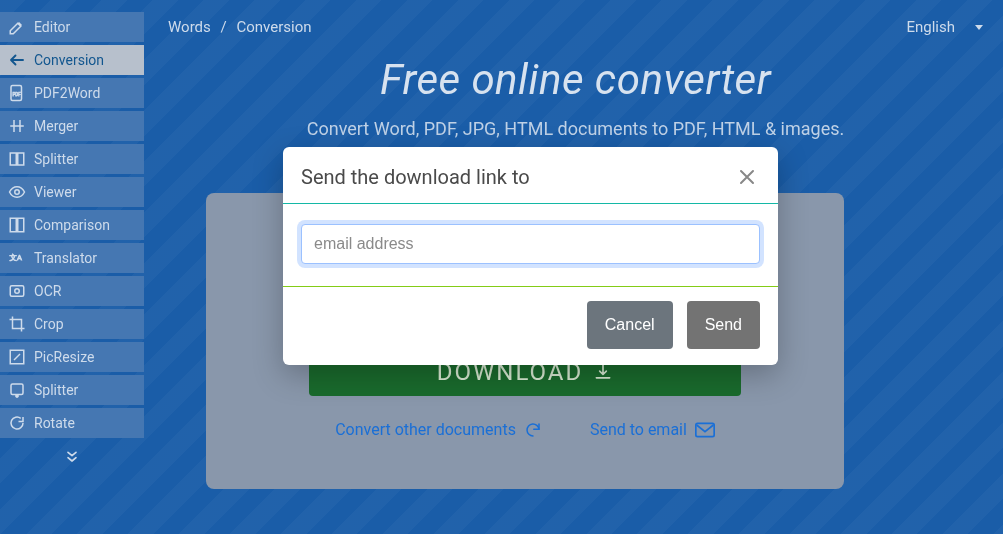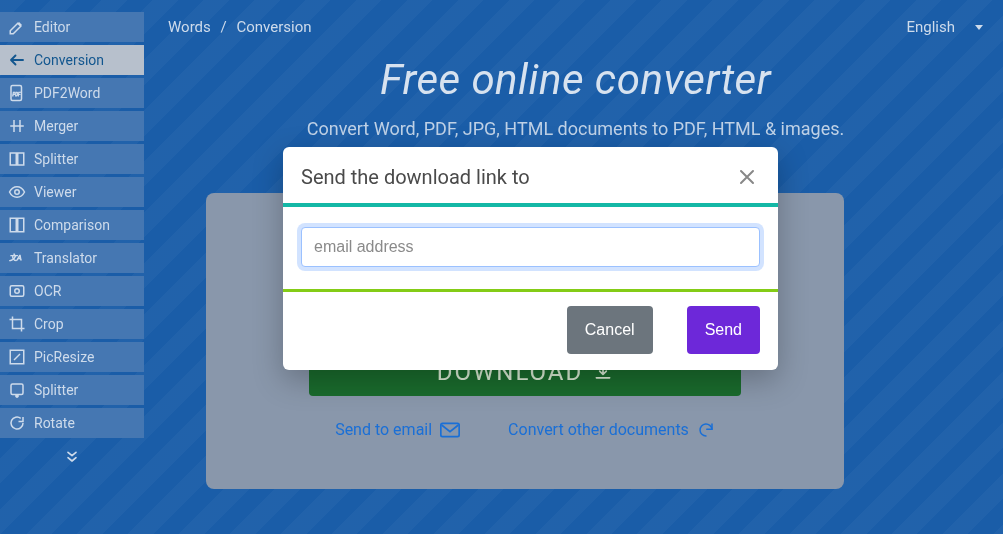--- a/index.html
+++ b/index.html
@@ -20,21 +20,21 @@
     padding-top: 12px;
   }
   .sidebar-item {
     display: flex; align-items: center; gap: 8px;
     height: 30px; padding: 0 10px 0 8px;
     background: #4577b2; color: #cedbeb;
     cursor: pointer; font-size: 14px;
     border-radius: 0;
   }
   .sidebar-item.active { background: #b7c0cc; color: #12568f; }
-  .sidebar-item .icon { width: 18px; height: 18px; display:flex; align-items:center; justify-content:center; fill: currentColor; stroke: currentColor; font-style: italic; }
+  .sidebar-item .icon { width: 18px; height: 18px; display:flex; align-items:center; justify-content:center; fill: currentColor; stroke: currentColor; }
   .sidebar-expand {
     display:flex; justify-content:center; align-items:center;
     height: 32px; color: #cedbeb; font-size: 16px; cursor:pointer;
   }
 
   
   .topbar {
     position: absolute; left: 168px; top: 18px; right: 20px;
     display:flex; justify-content: space-between; align-items:center;
     color: #cedbeb; font-size: 15px;
@@ -71,39 +71,39 @@
   
   .modal-backdrop { position:absolute; inset:0; }
   .modal {
     position:absolute; left: 283px; top: 147px; width: 495px;
     background:#fff; border-radius:6px;
     box-shadow: 0 10px 30px rgba(0,0,0,.25);
     display:flex; flex-direction:column;
   }
   .modal-header {
     display:flex; justify-content:space-between; align-items:center;
-    padding: 18px 22px 14px 18px; border-bottom:4px solid #14b8a6;
+    padding: 18px 22px 14px 18px; border-bottom:1px solid #14b8a6;
   }
   .modal-title { font-size: 20px; color:#4a4a4a; }
   .modal-close { cursor:pointer; color:#888; }
   .modal-close svg { stroke:#888; }
-  .modal-body { padding: 20px 18px 22px 18px; border-bottom:3px solid #84cc16;}
+  .modal-body { padding: 20px 18px 22px 18px; border-bottom:1px solid #84cc16;}
   .email-input {
     width:100%; height:40px; padding:0 12px; font-size:16px;
     border:1px solid #9bc1ff; border-radius:4px; outline:none;
     box-shadow: 0 0 0 4px rgba(77,144,254,0.25);
     color:#333;
   }
   .email-input::placeholder { color:#8a8a8a; }
   .modal-footer {
     display:flex; justify-content:flex-end; gap:14px; padding: 14px 18px 16px;
   }
   .btn { border:none; border-radius:4px; font-size:16px; padding:8px 18px; height:48px; cursor:pointer; }
   .btn-cancel { background:#6c757d; color:#fff; }
-  .btn-send { background:#6d28d9; color:#fff;margin-left:20px; }
+  .btn-send { background:#737373; color:#fff; }
 
   
   svg { display:block; }
 </style>
 </head>
 <body>
 
 <div class="bg-stripes"></div>
 
 <div class="sidebar" id="sidebar">
@@ -249,34 +249,34 @@
   <div class="download-btn">
     <span>DOWNLOAD</span>
     <span>
       <svg width="20" height="20" viewBox="0 0 24 24">
           <path d="M12 3v12m0 0l-4-4m4 4l4-4M4 19h16" stroke="#d9ead3" stroke-width="2" fill="none" stroke-linecap="round" stroke-linejoin="round"></path>
         </svg>
     </span>
   </div>
   <div class="links-row">
     <div class="link-btn">
+      <span>Convert other documents</span>
+      <span>
+        <svg width="18" height="18" viewBox="0 0 24 24">
+            <path d="M20 11A8 8 0 1 0 12 20" stroke-width="2" stroke-linecap="round"></path>
+            <path d="M20 4v7h-7" stroke-width="2" stroke-linecap="round" stroke-linejoin="round"></path>
+          </svg>
+      </span>
+    </div>
+    <div class="link-btn">
       <span>Send to email</span>
       <span>
         <svg width="20" height="16" viewBox="0 0 24 18">
             <rect x="1" y="1" width="22" height="16" rx="2" stroke-width="2"></rect>
             <path d="M2 3l10 8 10-8" stroke-width="2"></path>
-          </svg>
-      </span>
-    </div>
-    <div class="link-btn">
-      <span>Convert other documents</span>
-      <span>
-        <svg width="18" height="18" viewBox="0 0 24 24">
-            <path d="M20 11A8 8 0 1 0 12 20" stroke-width="2" stroke-linecap="round"></path>
-            <path d="M20 4v7h-7" stroke-width="2" stroke-linecap="round" stroke-linejoin="round"></path>
           </svg>
       </span>
     </div>
   </div>
 </div>
 
 <div class="modal-backdrop"></div>
 <div class="modal">
   <div class="modal-header">
     <div class="modal-title">Send the download link to</div>

